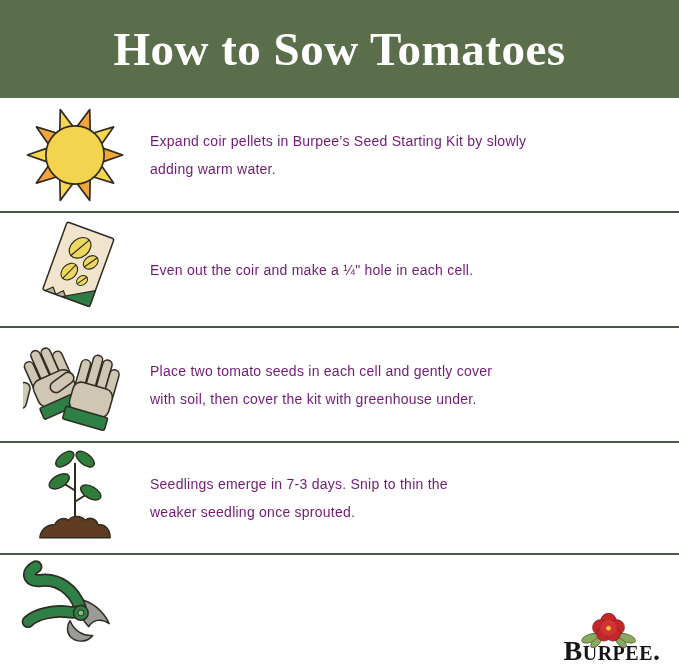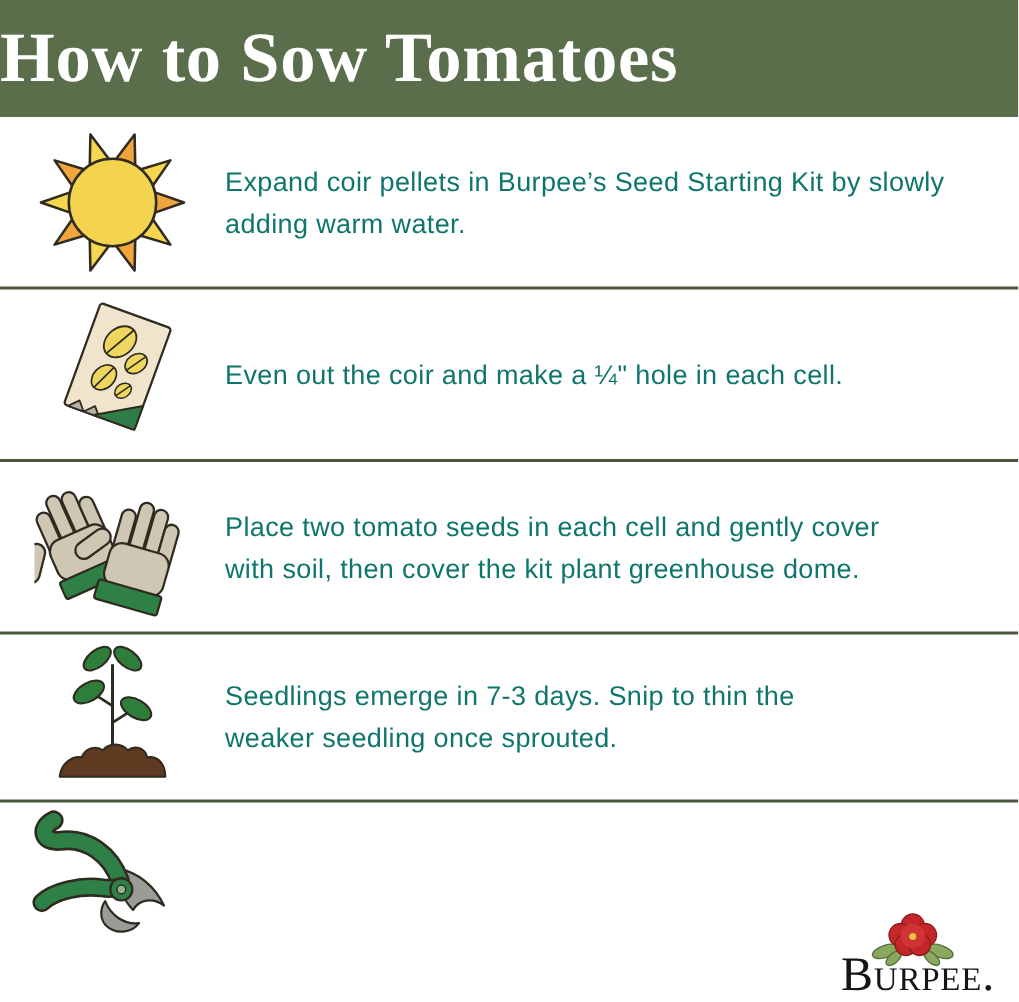--- a/index.html
+++ b/index.html
@@ -4,23 +4,23 @@
 <style>
   html,body{margin:0;padding:0;background:#fff;}
   .poster{
     position:relative;
     width:679px;height:668px;
     background:#ffffff;
     overflow:hidden;
     font-family:"Liberation Sans", sans-serif;
   }
   .header{
-    height:78px;
+    height:98px;
     background:#5a6e4b;
-    display:flex;align-items:center;justify-content:flex-start;
+    display:flex;align-items:center;justify-content:center;
   }
   .header-title{
     font-family:"Liberation Serif", serif;
     font-weight:700;
     font-size:47px;
     color:#ffffff;
     letter-spacing:.5px;
     white-space:nowrap;
   }
   .step{
@@ -33,42 +33,42 @@
   .step.s3{height:115px;}
   .step.s4{height:112px;}
   .step.s5{height:108px;border-bottom:none;}
   .icon-cell{
     flex:0 0 150px;
     display:flex;align-items:center;justify-content:center;
   }
   .text-cell{
     flex:1;
     padding-right:16px;
-    font-size:18px;
+    font-size:14px;
     line-height:28px;
     letter-spacing:.25px;
-    color:#0f766e;
+    color:#701a75;
     white-space:pre-line;
   }
   .logo{
     position:absolute;
     right:6px;bottom:0;
     width:122px;
     text-align:center;
   }
   .logo-flower{
     position:absolute;
     left:50%;top:-27px;
     transform:translateX(-56%);
   }
   .logo-word{
     font-family:"Liberation Serif", serif;
     font-variant:small-caps;
-    font-weight:400;
-    font-size:32px;
+    font-weight:700;
+    font-size:28px;
     letter-spacing:.5px;
     color:#151515;
     line-height:1;
     padding-bottom:3px;
   }
 </style>
 </head>
 <body>
 
 <div class="poster">
@@ -149,21 +149,21 @@
             <rect x="-7" y="0" width="10" height="44" rx="5" fill="#cfc6b3"></rect>
             <rect x="4" y="2" width="10" height="42" rx="5" fill="#cfc6b3"></rect>
             <rect x="14" y="10" width="10" height="34" rx="5" fill="#cfc6b3"></rect>
             <rect x="-19" y="32" width="43" height="31" rx="9" fill="#cfc6b3"></rect>
             <rect x="-21" y="61" width="46" height="14" rx="2" fill="#2e8047"></rect>
           </g>
         </g>
       </svg>
     </div>
     <div class="text-cell">Place two tomato seeds in each cell and gently cover
-with soil, then cover the kit plant greenhouse dome.</div>
+with soil, then cover the kit with greenhouse under.</div>
   </div>
 
   <div class="step s4">
     <div class="icon-cell">
       <svg width="98" height="100" viewBox="0 0 100 108">
         <g stroke="#2f2b21" stroke-linejoin="round">
           <line x1="50" y1="16" x2="50" y2="84" stroke-width="2.2"></line>
           <line x1="50" y1="46" x2="39" y2="39" stroke-width="2"></line>
           <line x1="50" y1="58" x2="61" y2="51" stroke-width="2"></line>
           <g stroke-width="1.5" fill="#2e7d3a">

